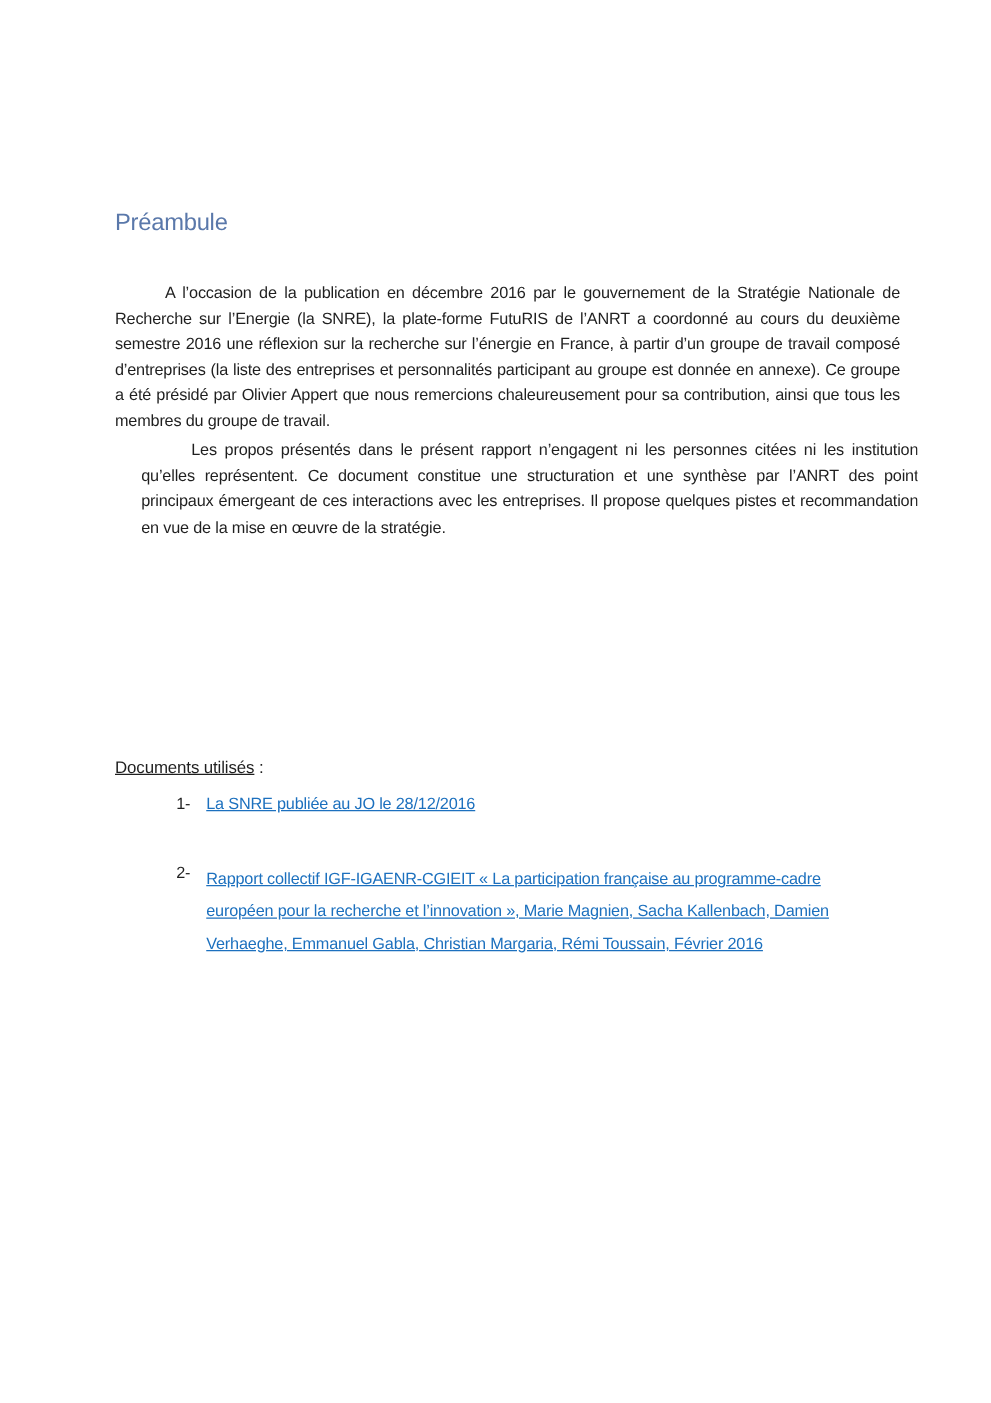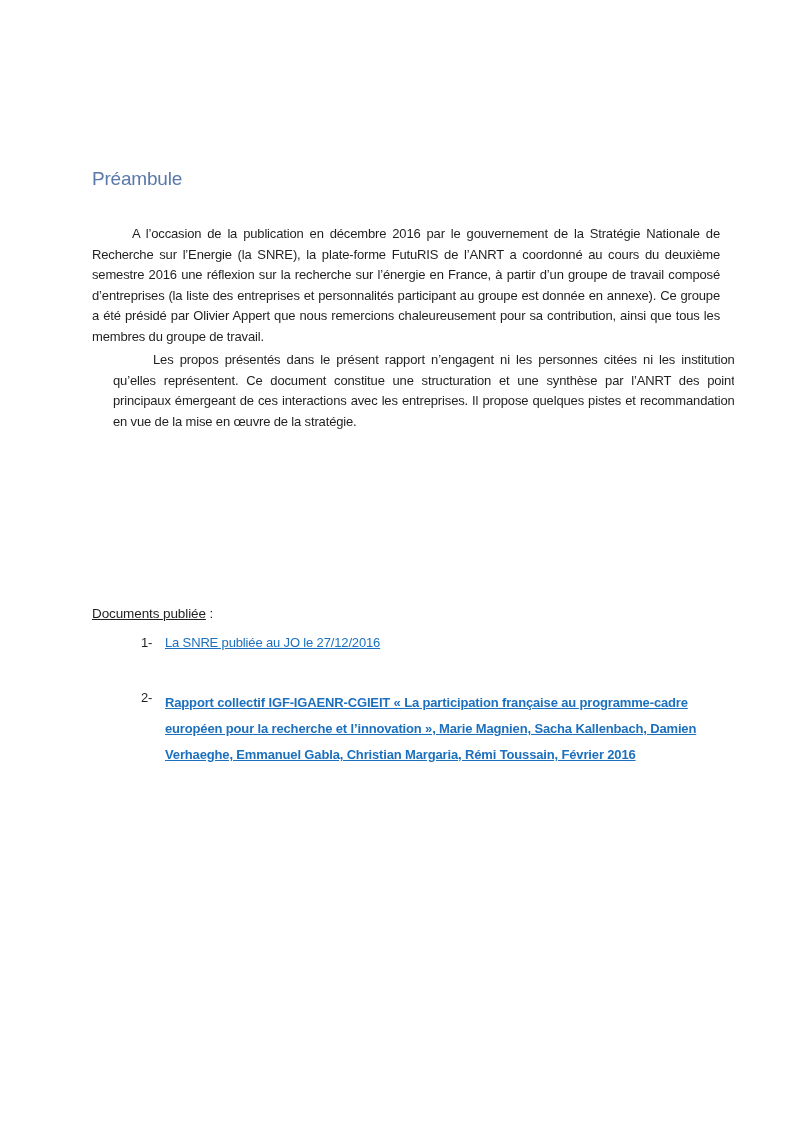--- a/index.html
+++ b/index.html
@@ -58,46 +58,45 @@
     position: absolute;
     left: 165px;
     font-size: 13px;
     letter-spacing: -0.15px;
   }
   .num-1, .text-1 { top: 635px; }
   .num-2, .text-2 { top: 690px; }
   .text-2 {
     width: 545px;
     line-height: 26px;
-    font-weight: bold;
   }
   .doc-link {
     color: var(--color-link, #1c70be);
     text-decoration: underline;
     cursor: pointer;
   }
 </style>
 </head>
 <body>
 
 <div class="page">
 
   <h1 class="doc-heading">Préambule</h1>
 
   <p class="body-par par-1">A l’occasion de la publication en décembre 2016 par le gouvernement de la Stratégie Nationale de Recherche sur l’Energie (la SNRE), la plate-forme FutuRIS de l’ANRT a coordonné au cours du deuxième semestre 2016 une réflexion sur la recherche sur l’énergie en France, à partir d’un groupe de travail composé d’entreprises (la liste des entreprises et personnalités participant au groupe est donnée en annexe). Ce groupe a été présidé par Olivier Appert que nous remercions chaleureusement pour sa contribution, ainsi que tous les membres du groupe de travail.</p>
 
   <p class="body-par par-2">Les propos présentés dans le présent rapport n’engagent ni les personnes citées ni les institutions qu’elles représentent. Ce document constitue une structuration et une synthèse par l’ANRT des points principaux émergeant de ces interactions avec les entreprises. Il propose quelques pistes et recommandations en vue de la mise en œuvre de la stratégie.</p>
 
   <div class="docs-label">
-    <span class="underlined">Documents publiée</span><span> :</span>
+    <span class="underlined">Documents utilisés</span><span> :</span>
   </div>
 
   <div class="list-number num-1">1-</div>
   <div class="list-text text-1">
-    <a class="doc-link">La SNRE publiée au JO le 27/12/2016</a>
+    <a class="doc-link">La SNRE publiée au JO le 28/12/2016</a>
   </div>
 
   <div class="list-number num-2">2-</div>
   <div class="list-text text-2">
     <a class="doc-link">Rapport collectif IGF-IGAENR-CGIEIT « La participation française au programme-cadre européen pour la recherche et l’innovation », Marie Magnien, Sacha Kallenbach, Damien Verhaeghe, Emmanuel Gabla, Christian Margaria, Rémi Toussain, Février 2016</a>
   </div>
 
 </div>
 
 </body></html>

